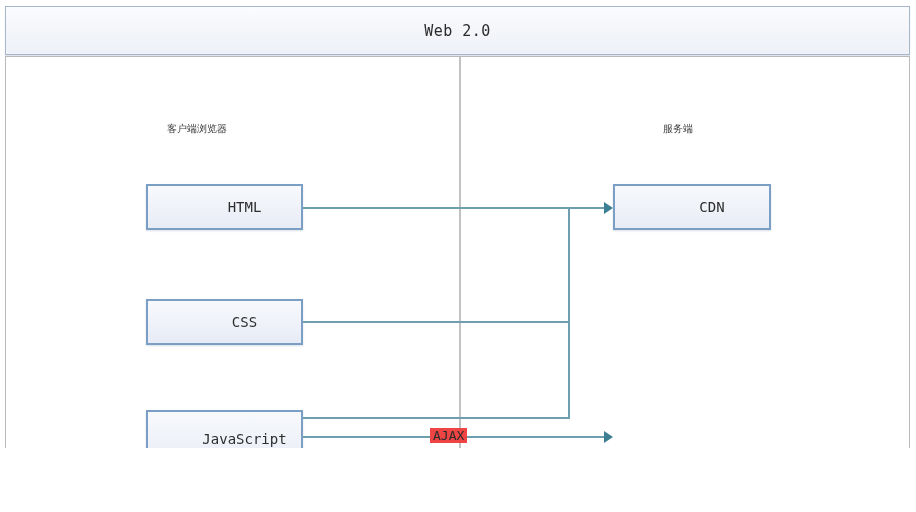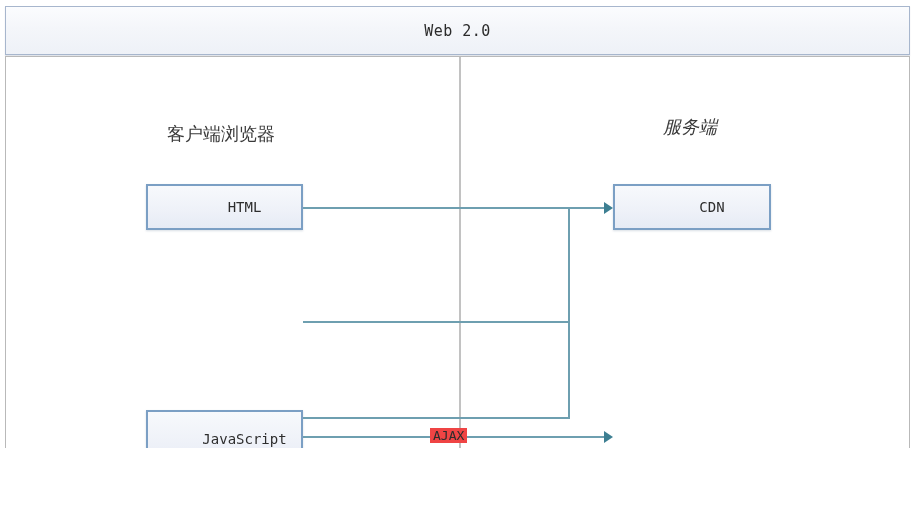--- a/index.html
+++ b/index.html
@@ -68,26 +68,26 @@
     top: 57px;
     width: 2px;
     height: 437px;
     background: #c2c2c2;
   }
 
   
   .section-label {
     position: absolute;
     font-family: "DejaVu Sans", sans-serif;
-    font-size: 18px;
+    font-size: 10px;
     color: #3a3a3a;
     white-space: nowrap;
   }
   #label-client { left: 167px; top: 122px; }
-  #label-server { left: 663px; top: 115px; font-style: italic; }
+  #label-server { left: 663px; top: 122px; }
 
   
   .node {
     position: absolute;
     box-sizing: border-box;
     border: 2px solid #7b9fc4;
     background: linear-gradient(to bottom, #f7f9fc 0%, #eef1f8 60%, #e6ebf5 100%);
     box-shadow: 0 1px 2px rgba(130,145,170,0.30);
     display: flex;
     align-items: center;
@@ -163,20 +163,23 @@
   <div class="conn conn-v" style="left:568px; top:207px; height:212px;"></div>
 
   <div class="conn conn-h" style="left:303px; top:436px; width:306px;"></div>
   <div class="arrowhead" style="left:604px; top:431px;"></div>
   <div class="edge-label" style="left:430px; top:428px;">AJAX</div>
 
   <div class="node" id="node-html">
     <span class="node-label">HTML</span>
   </div>
 
+  <div class="node" id="node-css">
+    <span class="node-label">CSS</span>
+  </div>
 
   <div class="node" id="node-cdn">
     <span class="node-label">CDN</span>
   </div>
 
   <div class="node" id="node-javascript">
     <span class="node-label">JavaScript</span>
   </div>
 
 

